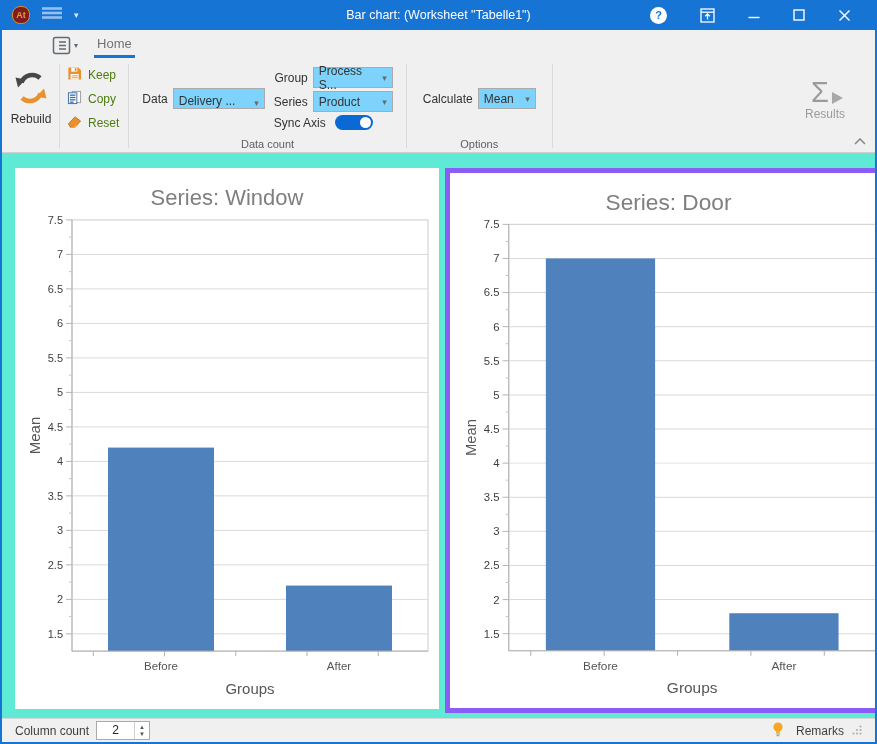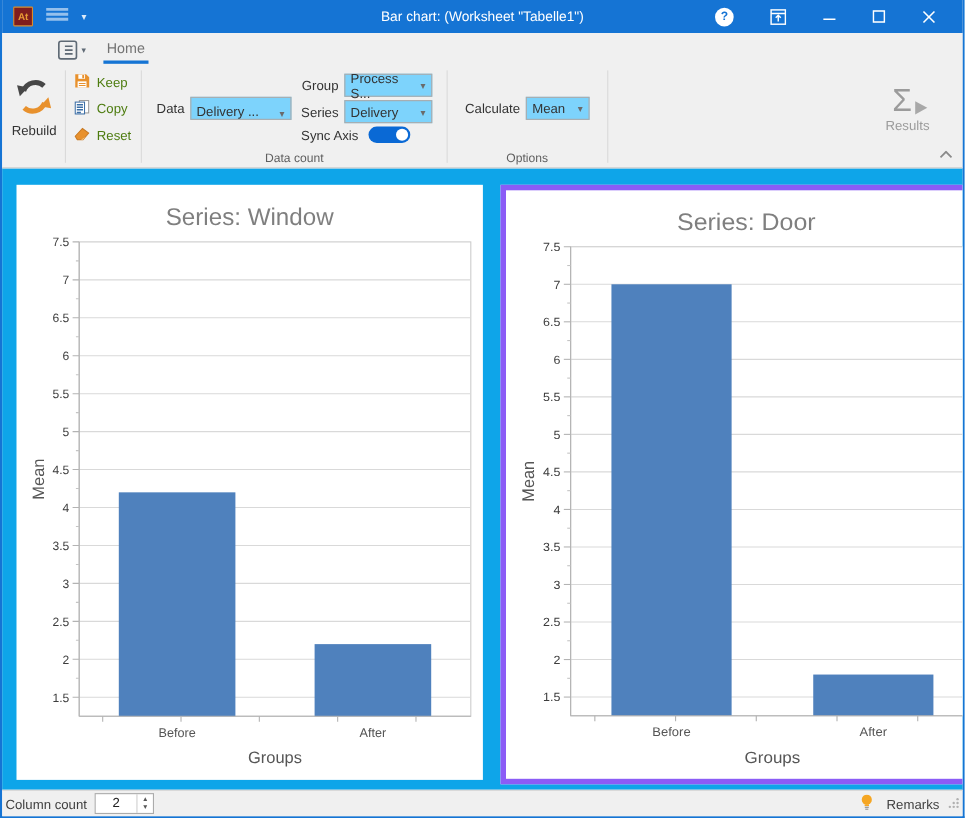--- a/index.html
+++ b/index.html
@@ -5,21 +5,21 @@
   * { margin:0; padding:0; box-sizing:border-box; }
   body { background:#ffffff; font-family:"Liberation Sans",sans-serif; }
   .window { width:877px; height:744px; display:flex; flex-direction:column;
             border:2px solid #1574d4; border-top:none; background:#f0f0f0; }
 
   
   .titlebar { flex:0 0 30px; background:#1574d4; display:flex; align-items:center;
               position:relative; color:#fff; padding:0 10px; }
   .tb-left { display:flex; align-items:center; gap:11px; z-index:2; }
   .app-logo { width:18px; height:18px; background:#7f1d1d; border:1px solid #d98b2b;
-              border-radius:1px; display:flex; align-items:center; justify-content:center;
+              border-radius:8px; display:flex; align-items:center; justify-content:center;
               font-size:9px; font-weight:bold; color:#e89b35; }
   .tb-caret { color:rgba(255,255,255,.85); font-size:9px; }
   .tb-title { position:absolute; left:0; right:0; text-align:center; font-size:12.5px; z-index:1; }
   .tb-right { margin-left:auto; display:flex; align-items:center; gap:33px; padding-right:14px; z-index:2; }
   .help-circle { width:17px; height:17px; border-radius:50%; background:#fff; color:#1574d4;
                  font-weight:bold; font-size:11px; display:flex; align-items:center; justify-content:center; }
   .tb-btn { display:flex; align-items:center; justify-content:center; cursor:default; }
 
   
   .ribbon { flex:0 0 123px; background:#f0f0f0; border-bottom:1px solid #cfcfcf; position:relative; }
@@ -50,29 +50,29 @@
   .options-content { display:flex; align-items:center; padding:0 14px; }
   .results-group { margin-left:auto; width:82px; margin-right:6px; }
   .results-btn { flex-direction:column; justify-content:center; align-items:center; display:flex;
                  color:#9b9b9b; font-size:12px; width:100%; gap:0; }
   .sigma { font-size:29px; line-height:30px; color:#9b9b9b; position:relative; padding-right:10px; }
   .sigma::after { content:""; position:absolute; right:-4px; bottom:3px; border-left:11px solid #a8a8a8;
                   border-top:6px solid transparent; border-bottom:6px solid transparent; }
   .ribbon-chevron { position:absolute; right:9px; bottom:3px; }
 
   
-  .content { flex:1 1 auto; background:#0ea5e9; display:flex; gap:16px; padding:15px 0 0 13px; overflow:hidden; }
+  .content { flex:1 1 auto; background:#5eead4; display:flex; gap:6px; padding:15px 0 0 13px; overflow:hidden; }
   .chart-card { width:424px; height:541px; background:#fff; flex:0 0 auto; }
   .chart-card.selected { width:447px; height:545px; border:5px solid #8b5cf6; }
   .chart-card svg { width:100%; height:100%; display:block; }
   svg text { font-family:"Liberation Sans",sans-serif; }
 
   
   .statusbar { flex:0 0 24px; background:#f0f0f0; border-top:1px solid #d6d6d6; display:flex;
-               align-items:center; padding:0 3px; font-size:12px; color:#3f3f3f; gap:7px; }
+               align-items:center; padding:0 13px; font-size:12px; color:#3f3f3f; gap:7px; }
   .spinner { width:54px; height:19px; background:#fff; border:1px solid #ababab; display:flex; }
   .spin-val { flex:1; text-align:center; font-size:12px; line-height:17px; color:#222; }
   .spin-btns { width:15px; border-left:1px solid #cfcfcf; display:flex; flex-direction:column;
                align-items:center; justify-content:center; color:#555; font-size:6px; line-height:7px; }
   .sb-right { margin-left:auto; display:flex; align-items:center; gap:8px; }
 </style>
 </head>
 <body>
 
 <div class="window">
@@ -213,21 +213,21 @@
               <div class="field-row">
                 <span>Group</span>
                 <div class="dd dd-80">
                   <span>Process S...</span>
                   <span class="dd-caret">▾</span>
                 </div>
               </div>
               <div class="field-row">
                 <span>Series</span>
                 <div class="dd dd-80">
-                  <span>Delivery</span>
+                  <span>Product</span>
                   <span class="dd-caret">▾</span>
                 </div>
               </div>
               <div class="field-row" style="justify-content:flex-start;">
                 <span>Sync Axis</span>
                 <div class="toggle"></div>
               </div>
             </div>
           </div>
         </div>

